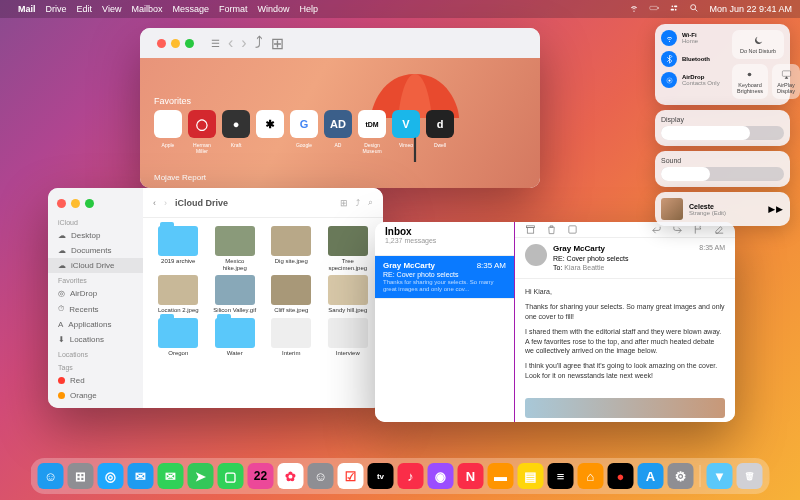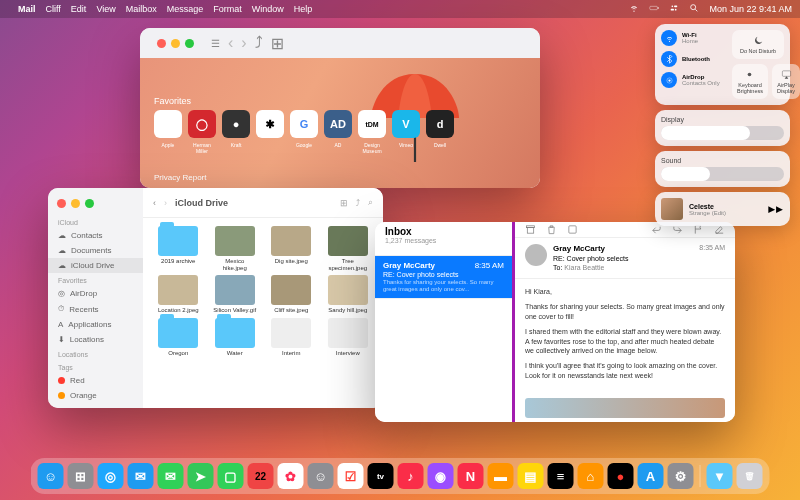--- a/index.html
+++ b/index.html
@@ -37,21 +37,21 @@
 .finder .main{flex:1;background:#fff}
 .finder .fhead{height:30px;display:flex;align-items:center;padding:0 10px;gap:8px;border-bottom:1px solid #eee;font-size:9px;color:#555}
 .finder .grid{padding:8px 10px;display:grid;grid-template-columns:repeat(4,1fr);gap:4px 6px}
 .finder .file{display:flex;flex-direction:column;align-items:center;gap:2px}
 .finder .thumb{width:40px;height:30px;border-radius:3px;background:#ddd}
 .finder .folder{width:40px;height:30px;background:#5ac8fa;border-radius:3px;position:relative}
 .finder .folder:before{content:"";position:absolute;top:-4px;left:2px;width:14px;height:5px;background:#5ac8fa;border-radius:2px 2px 0 0}
 .finder .fname{font-size:6px;color:#333;text-align:center;line-height:1.1;max-width:44px}
 
 .mail{top:222px;left:375px;width:360px;height:200px;display:flex}
-.mail .list{width:140px;border-right:3px solid #a21caf;background:#fff}
+.mail .list{width:140px;border-right:1px solid #a21caf;background:#fff}
 .mail .mhead{height:34px;padding:4px 10px;border-bottom:1px solid #eee}
 .mail .mhead .t{font-size:10px;font-weight:600}
 .mail .mhead .c{font-size:7px;color:#999}
 .mail .msg{padding:5px 8px;border-bottom:1px solid #f0f0f0}
 .mail .msg.sel{background:#0a7aff;color:#fff}
 .mail .msg .row1{display:flex;justify-content:space-between;font-size:8px;font-weight:600}
 .mail .msg .subj{font-size:7px;margin-top:1px}
 .mail .msg .prev{font-size:6px;opacity:.7;margin-top:1px;line-height:1.2;max-height:14px;overflow:hidden}
 .mail .msg:not(.sel) .row1{color:#000}
 .mail .msg:not(.sel) .subj{color:#333}
@@ -87,21 +87,21 @@
 .cc .npinfo{flex:1;font-size:6px}
 .cc .npinfo .title{font-weight:600;font-size:7px}
 .cc .npctl{font-size:9px;letter-spacing:1px}
 </style>
 </head>
 <body>
 
 <div class="menubar">
   <span class="apple"></span>
   <b>Mail</b>
-  <span>Cliff</span>
+  <span>Drive</span>
   <span>Edit</span>
   <span>View</span>
   <span>Mailbox</span>
   <span>Message</span>
   <span>Format</span>
   <span>Window</span>
   <span>Help</span>
   <div class="right">
     <span><svg viewBox="0 0 24 24">
           <path d="M12 18c.8 0 1.5.7 1.5 1.5S12.8 21 12 21s-1.5-.7-1.5-1.5S11.2 18 12 18zm-4-4c2.2-2.2 5.8-2.2 8 0l-1.4 1.4c-1.4-1.4-3.8-1.4-5.2 0L8 14zm-3-3c3.9-3.9 10.1-3.9 14 0l-1.4 1.4c-3.1-3.1-8.1-3.1-11.2 0L5 11z"></path>
@@ -159,33 +159,33 @@
         <span>Apple</span>
         <span>Herman Miller</span>
         <span>Kraft</span>
         <span></span>
         <span>Google</span>
         <span>AD</span>
         <span>Design Museum</span>
         <span>Vimeo</span>
         <span>Dwell</span>
       </div>
-    <div class="priv">Privacy Report</div>
+    <div class="priv">Mojave Report</div>
   </div>
 </div>
 
 <div class="window finder">
   <div class="sidebar">
     <div class="traffic">
         <span class="tr"></span>
         <span class="ty"></span>
         <span class="tg"></span>
       </div>
     <div class="section">iCloud</div>
-    <div class="item">☁ <span>Contacts</span></div>
+    <div class="item">☁ <span>Desktop</span></div>
     <div class="item">☁ <span>Documents</span></div>
     <div class="item sel">☁ <span>iCloud Drive</span></div>
     <div class="section">Favorites</div>
     <div class="item">◎ <span>AirDrop</span></div>
     <div class="item">⏱ <span>Recents</span></div>
     <div class="item">A <span>Applications</span></div>
     <div class="item">⬇ <span>Locations</span></div>
     <div class="section">Locations</div>
     <div class="section">Tags</div>
     <div class="item">
@@ -403,21 +403,21 @@
 </div>
 
 <div class="dock" id="dock">
     <div class="app" style="background: rgb(30, 155, 240); font-size: 13px;">☺</div>
     <div class="app" style="background: rgb(142, 142, 147); font-size: 13px;">⊞</div>
     <div class="app" style="background: rgb(30, 167, 253); font-size: 13px;">◎</div>
     <div class="app" style="background: rgb(30, 155, 240); font-size: 13px;">✉</div>
     <div class="app" style="background: rgb(48, 209, 88); font-size: 13px;">✉</div>
     <div class="app" style="background: rgb(52, 199, 89); font-size: 13px;">➤</div>
     <div class="app" style="background: rgb(48, 209, 88); font-size: 13px;">▢</div>
-    <div class="app" style="background: #ef4444; color: rgb(0, 0, 0); font-size: 10px;">22</div>
+    <div class="app" style="background: #ec4899; color: rgb(0, 0, 0); font-size: 12px;">22</div>
     <div class="app" style="background: rgb(255, 255, 255); color: rgb(255, 45, 85); font-size: 13px;">✿</div>
     <div class="app" style="background: rgb(142, 142, 147); font-size: 13px;">☺</div>
     <div class="app" style="background: rgb(255, 255, 255); color: rgb(255, 59, 48); font-size: 13px;">☑</div>
     <div class="app" style="background: rgb(0, 0, 0); font-size: 8px;">tv</div>
     <div class="app" style="background: rgb(250, 45, 72); font-size: 13px;">♪</div>
     <div class="app" style="background: rgb(155, 77, 255); font-size: 13px;">◉</div>
     <div class="app" style="background: rgb(250, 45, 72); font-size: 13px;">N</div>
     <div class="app" style="background: rgb(255, 149, 0); font-size: 13px;">▬</div>
     <div class="app" style="background: rgb(255, 214, 10); font-size: 13px;">▤</div>
     <div class="app" style="background: rgb(0, 0, 0); font-size: 13px;">≡</div>

